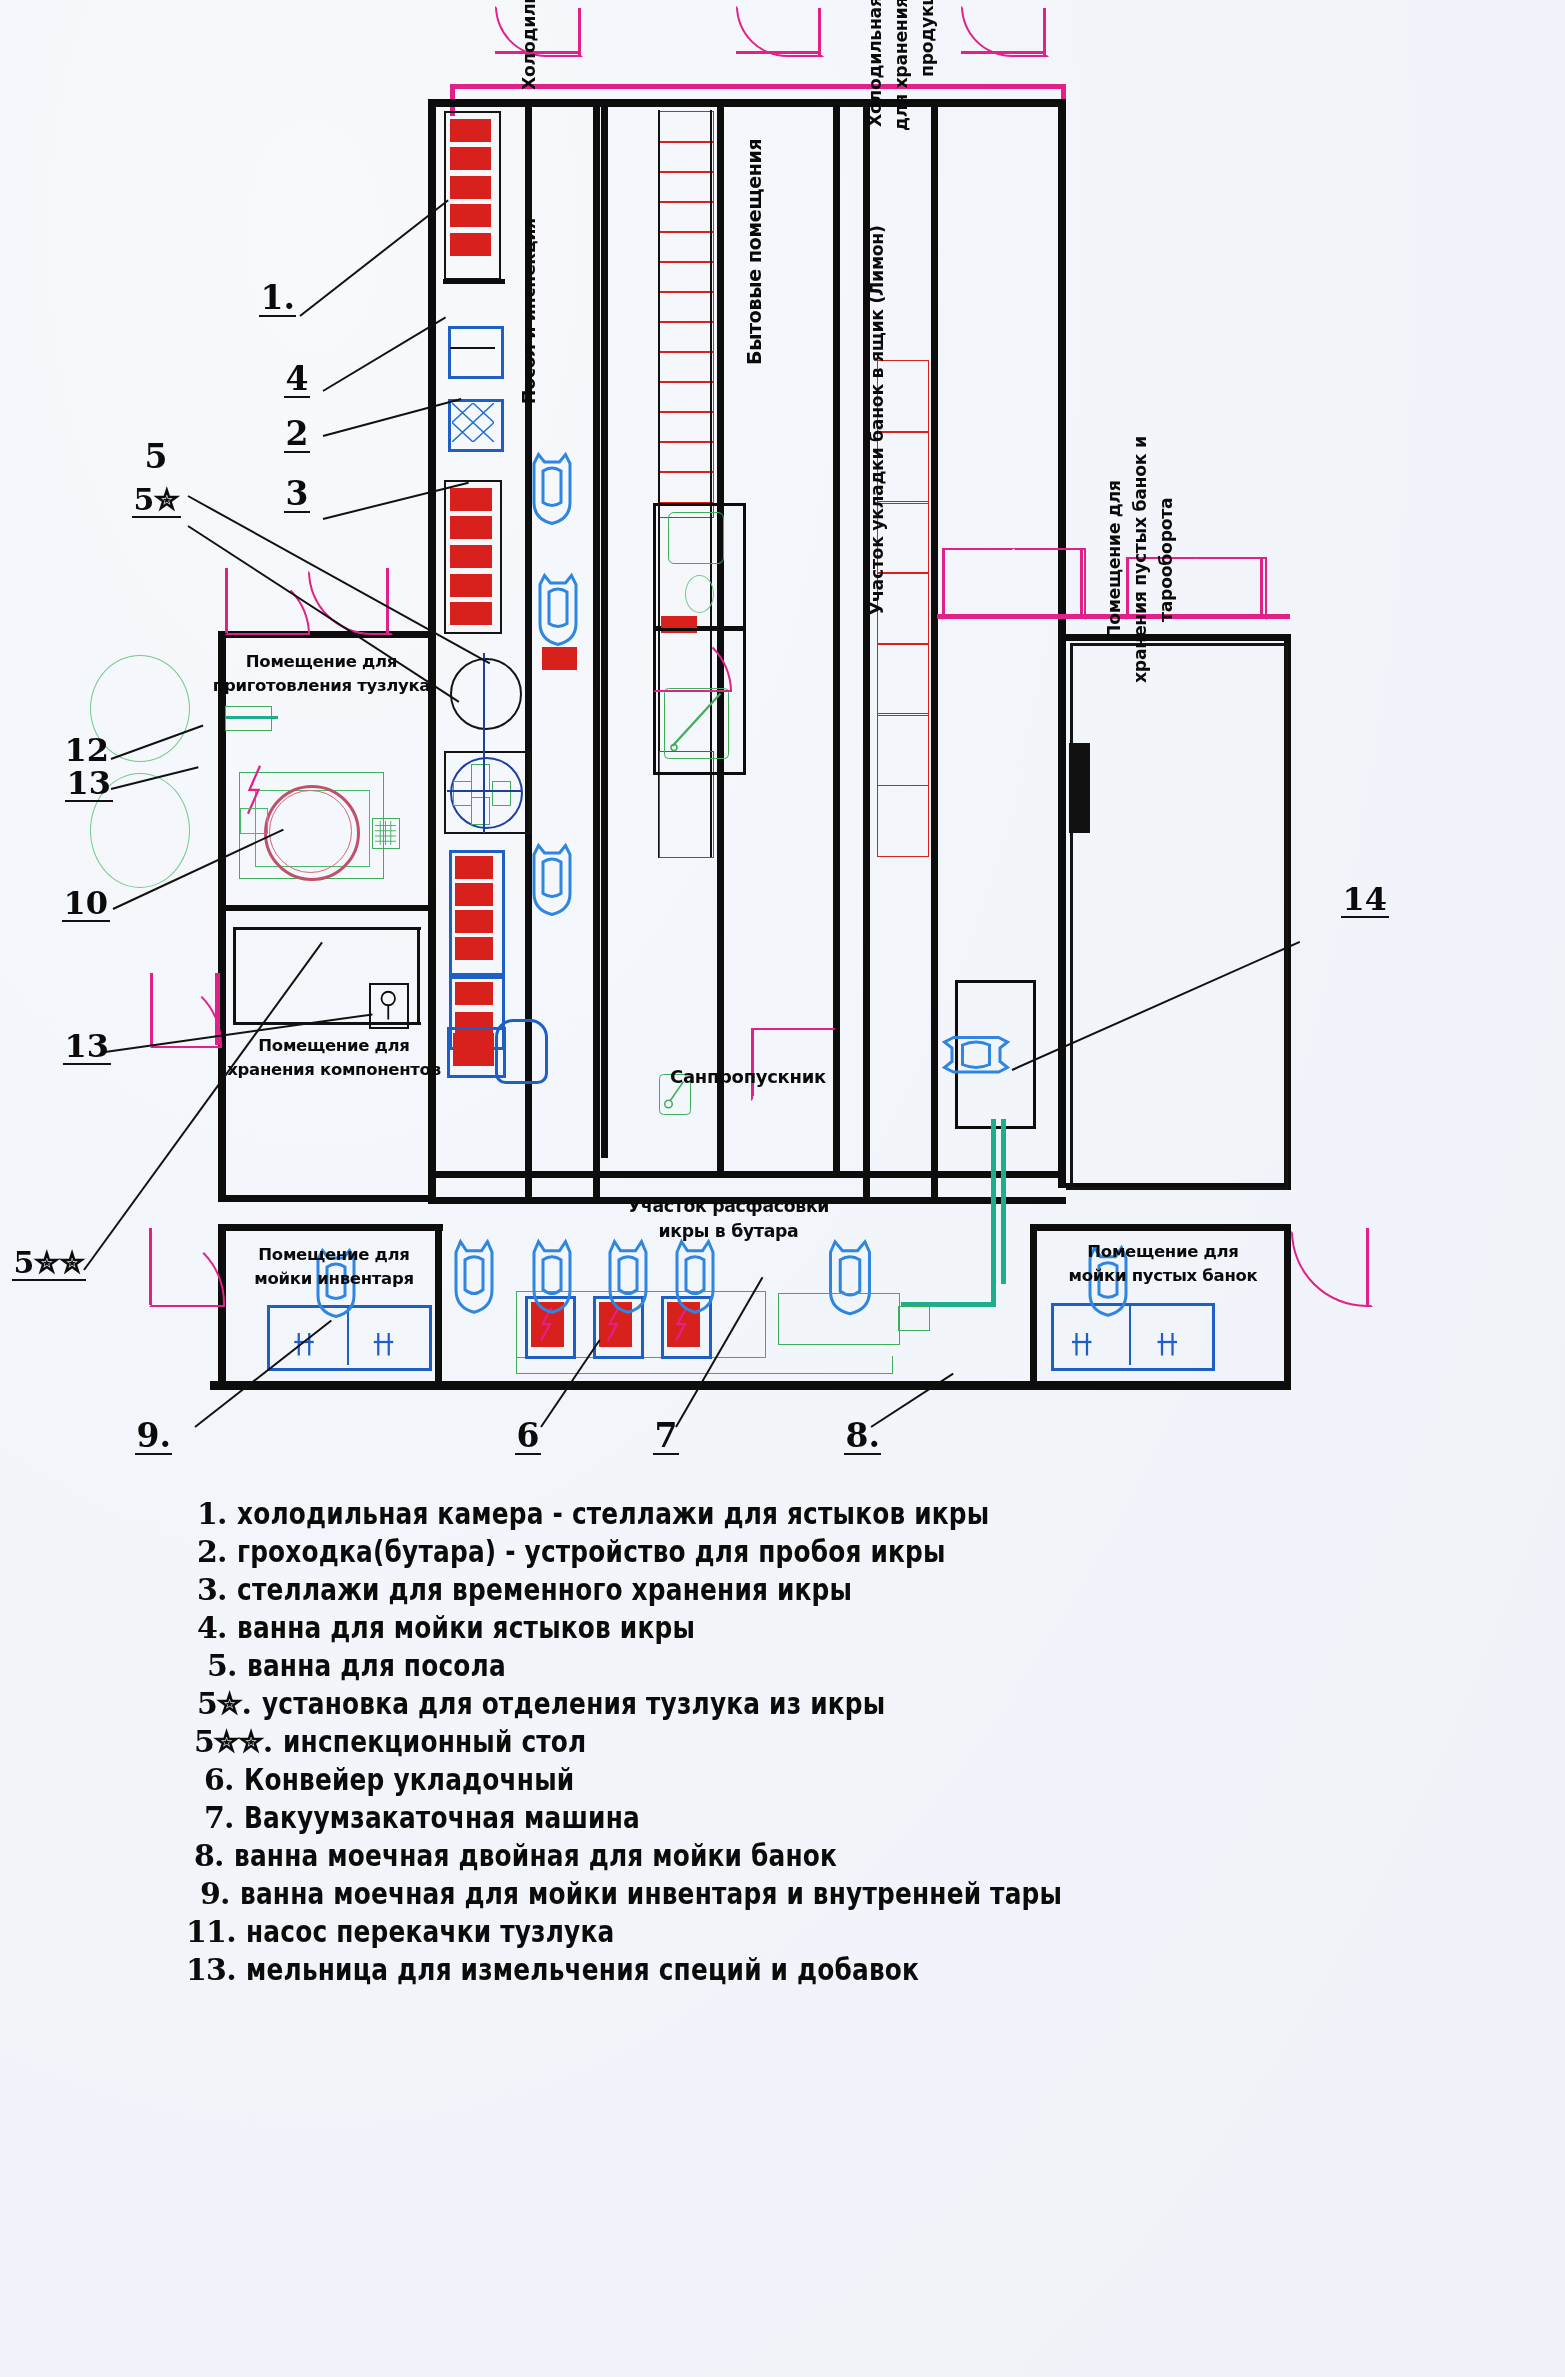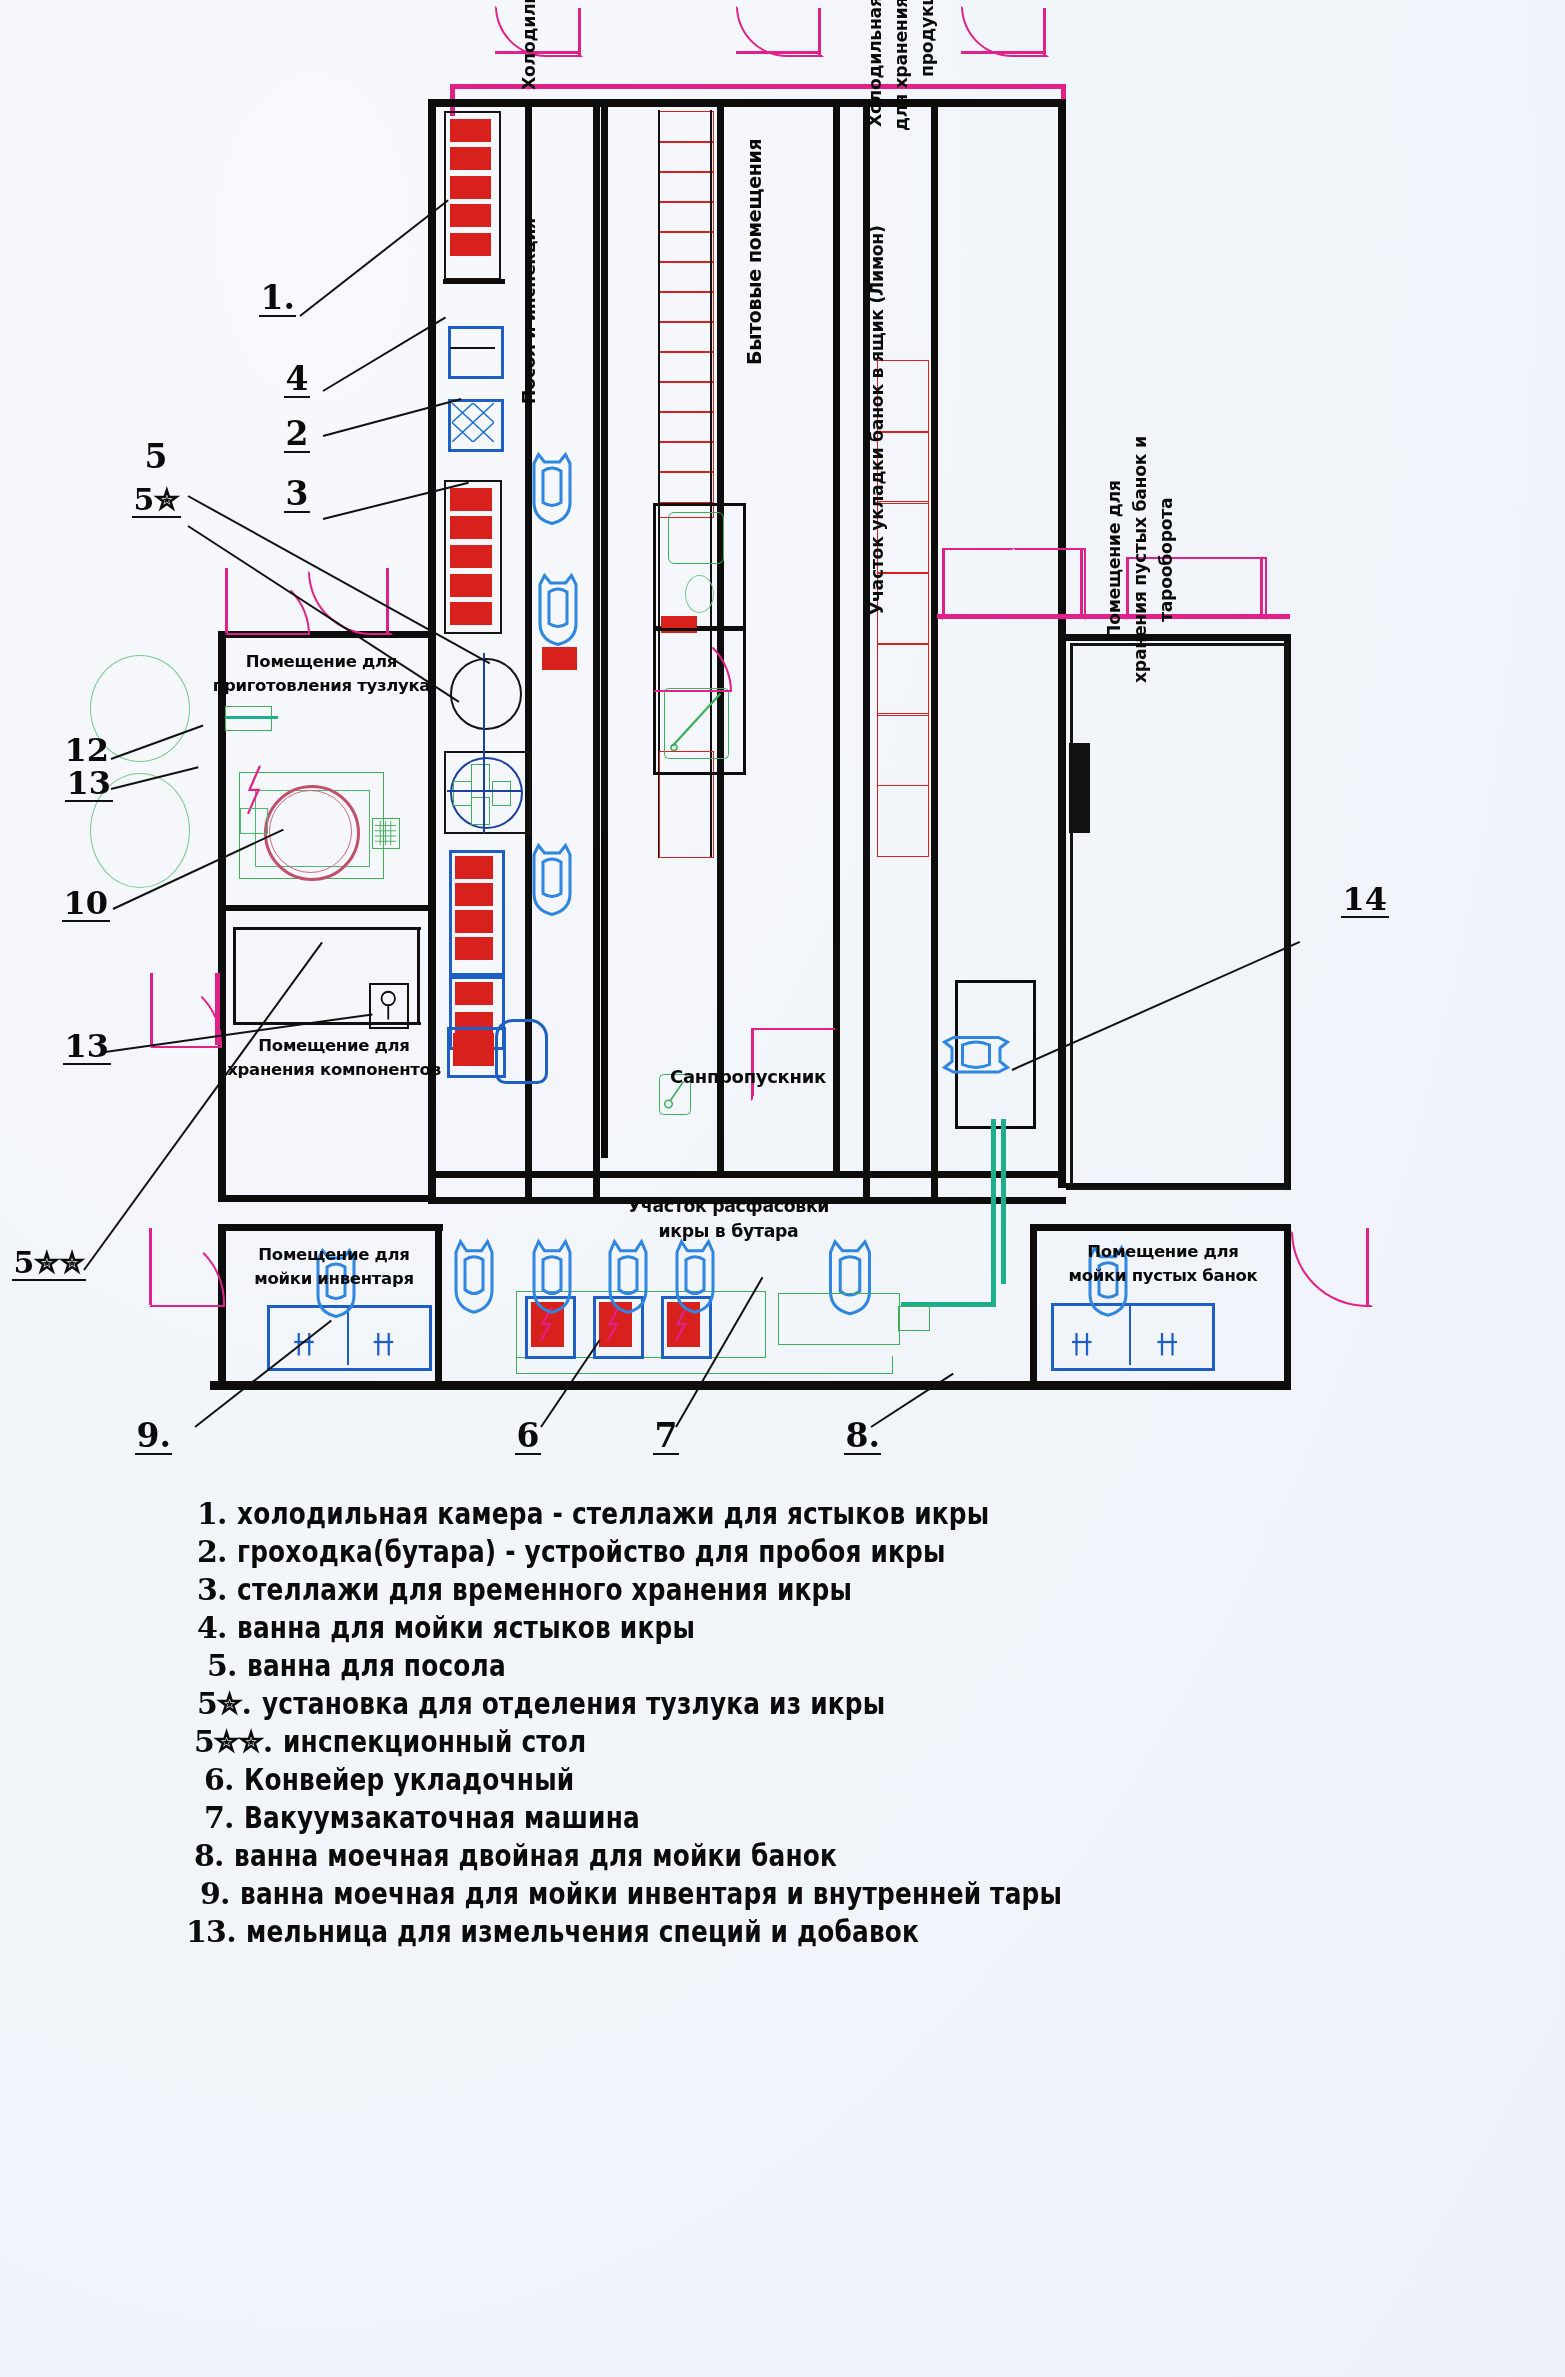--- a/index.html
+++ b/index.html
@@ -515,20 +515,24 @@
     </div>
     <div class="lgrow" style="padding-left:194px;">
       <span class="lgnum">8.</span>
       <span class="lgtxt">ванна моечная двойная для мойки банок</span>
     </div>
     <div class="lgrow" style="padding-left:200px;">
       <span class="lgnum">9.</span>
       <span class="lgtxt">ванна моечная для мойки инвентаря и внутренней тары</span>
     </div>
     <div class="lgrow" style="padding-left:186px;">
+      <span class="lgnum">11.</span>
+      <span class="lgtxt">насос перекачки тузлука</span>
+    </div>
+    <div class="lgrow" style="padding-left:186px;">
       <span class="lgnum">13.</span>
       <span class="lgtxt">мельница для измельчения специй и добавок</span>
     </div>
 
   </div>
 
 </div>
 
 
 </body></html>

